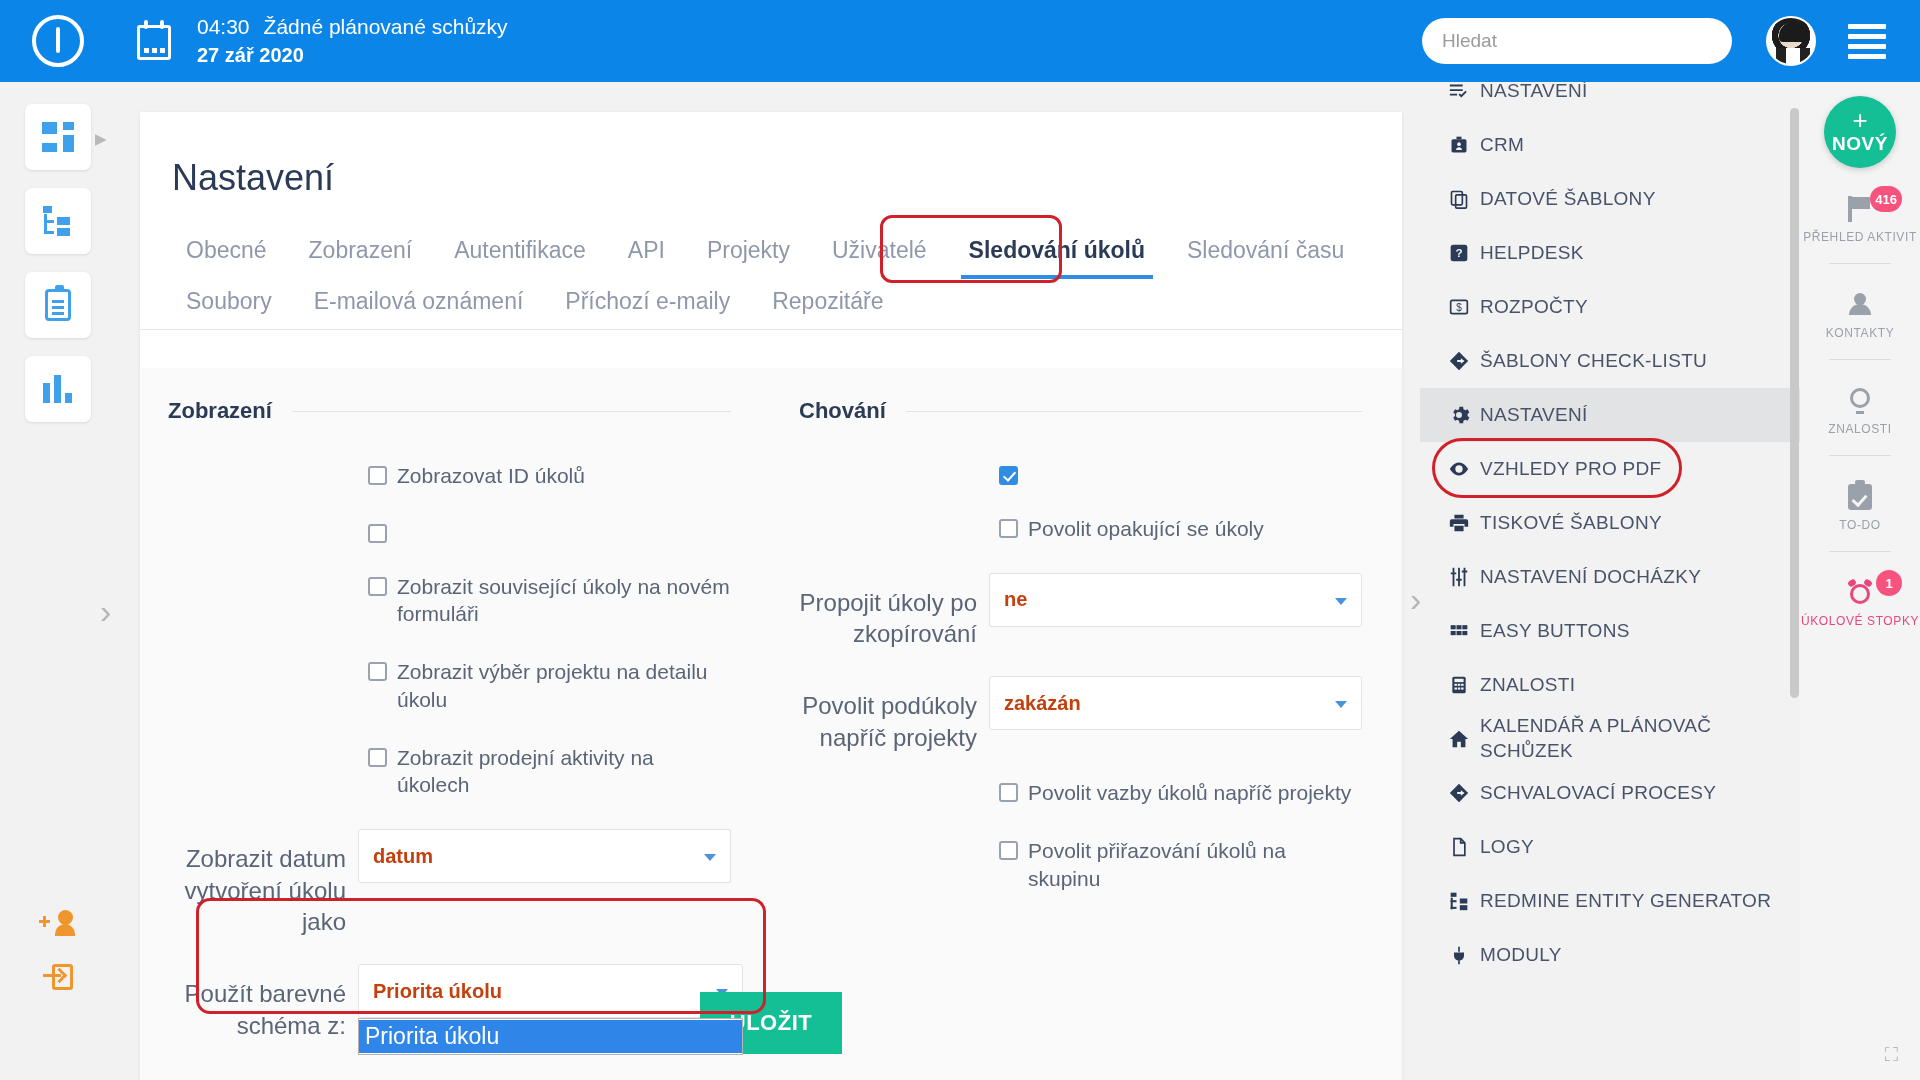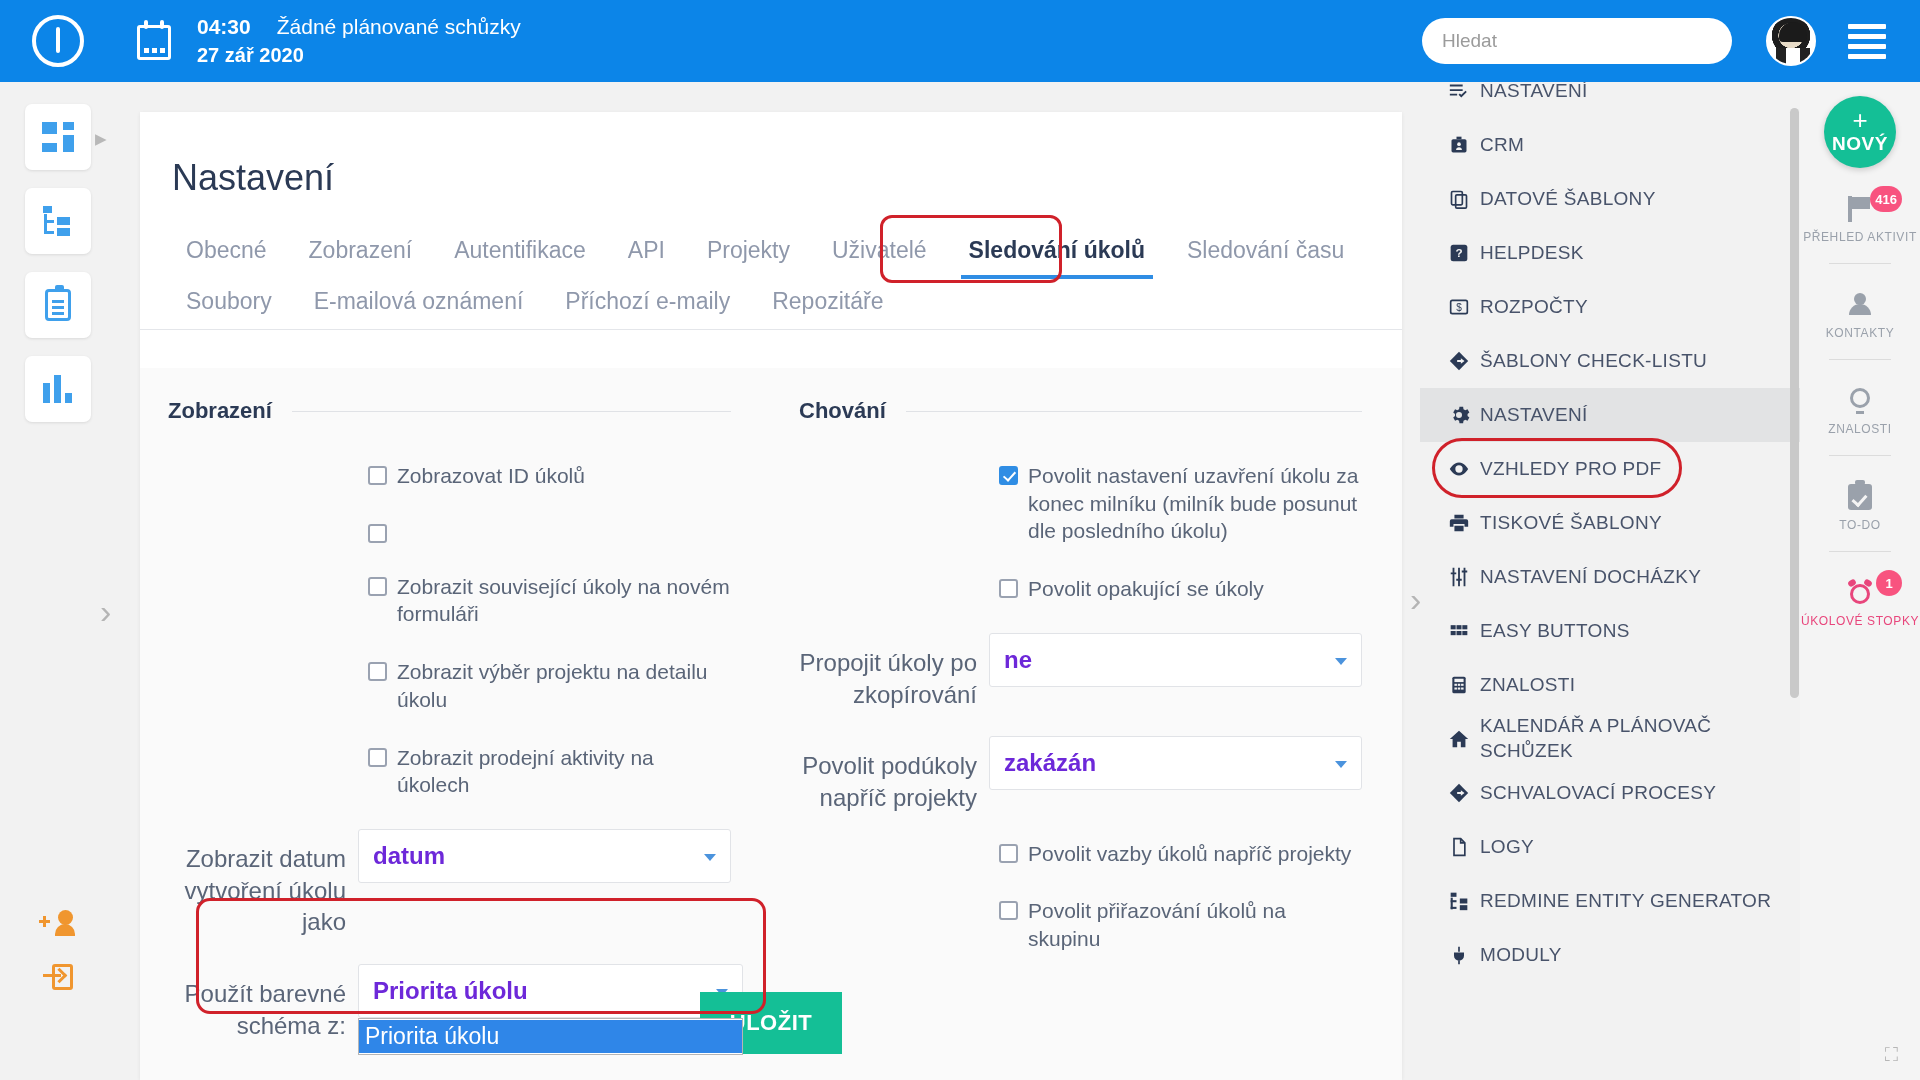--- a/index.html
+++ b/index.html
@@ -31,21 +31,21 @@
     border: 3px solid #fff; border-radius: 3px;
   }
   .cal-icon .tab-l, .cal-icon .tab-r {
     position: absolute; top: 0px; width: 4px; height: 9px; background: #fff; border-radius: 2px;
   }
   .cal-icon .tab-l { left: 9px; } .cal-icon .tab-r { left: 25px; }
   .cal-icon .dots { position: absolute; bottom: 9px; left: 9px; display: flex; gap: 3px; }
   .cal-icon .dots i { width: 5px; height: 5px; background: #fff; display: block; }
   .datebox { margin-left: 22px; color: #fff; line-height: 1.35; }
   .datebox .line1 { font-size: 21px; }
-  .datebox .line1 .time { font-weight: bold; margin-right: 26px; }
+  .datebox .line1 .time { font-weight: normal; margin-right: 14px; }
   .datebox .line2 { font-size: 20px; font-weight: bold; }
   .topbar-right { margin-left: auto; display: flex; align-items: center; padding-right: 34px; }
   .search-input {
     width: 310px; height: 46px; border-radius: 23px; border: none; outline: none;
     background: #fff; padding: 0 20px; font-size: 19px; color: #444;
     font-family: "Liberation Sans", sans-serif;
   }
   .search-input::placeholder { color: #9b9b9b; }
   .avatar {
     width: 50px; height: 50px; border-radius: 50%; margin-left: 34px;
@@ -157,21 +157,21 @@
 
   .selrow { display: flex; align-items: flex-start; margin-bottom: 26px; }
   .selrow .slabel {
     width: 190px; flex: none; text-align: right; font-size: 24px; color: #5a6578;
     line-height: 1.32; padding-top: 14px; padding-right: 12px;
   }
   .sel {
     width: 385px; height: 54px; background: #fff; border: 1px solid #e1e3e7; border-radius: 3px;
     display: flex; align-items: center; padding: 0 14px; position: relative;
   }
-  .sel .val { font-size: 24px; color: #6d28d9; font-weight: bold; }
+  .sel .val { font-size: 20px; color: #c2410c; font-weight: bold; }
   .sel .caret {
     position: absolute; right: 14px; top: 24px; width: 0; height: 0;
     border-left: 6px solid transparent; border-right: 6px solid transparent; border-top: 7px solid #4b93dd;
   }
 
   
   .dd-open { position: relative; }
   .dd-list {
     position: absolute; top: 54px; left: 0; width: 385px; background: #fff;
     border: 1px solid #b5b5b5; z-index: 40; padding: 1px 0;
@@ -425,21 +425,20 @@
 
     <div class="col">
       <div class="leg">
         <span class="txt">Chování</span>
         <span class="rule"></span>
       </div>
 
       <div class="cbrow">
         <span class="spacer"></span>
         <span class="cb on"></span>
-        <span class="lbl">Povolit nastavení uzavření úkolu za konec milníku (milník bude posunut dle posledního úkolu)</span>
       </div>
       <div class="cbrow">
         <span class="spacer"></span>
         <span class="cb"></span>
         <span class="lbl">Povolit opakující se úkoly</span>
       </div>
 
       <div class="selrow">
         <span class="slabel">Propojit úkoly po zkopírování</span>
         <div class="sel">

